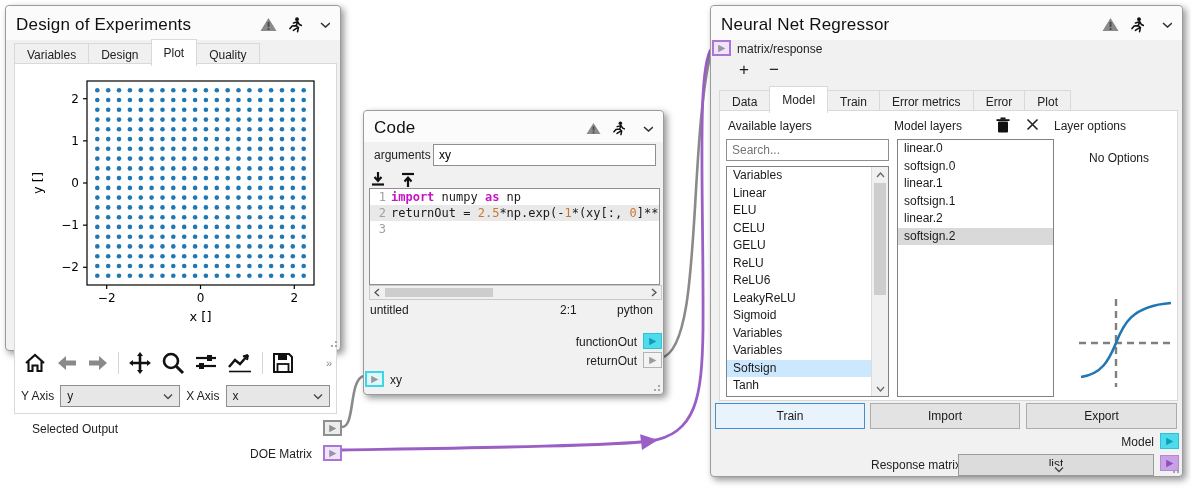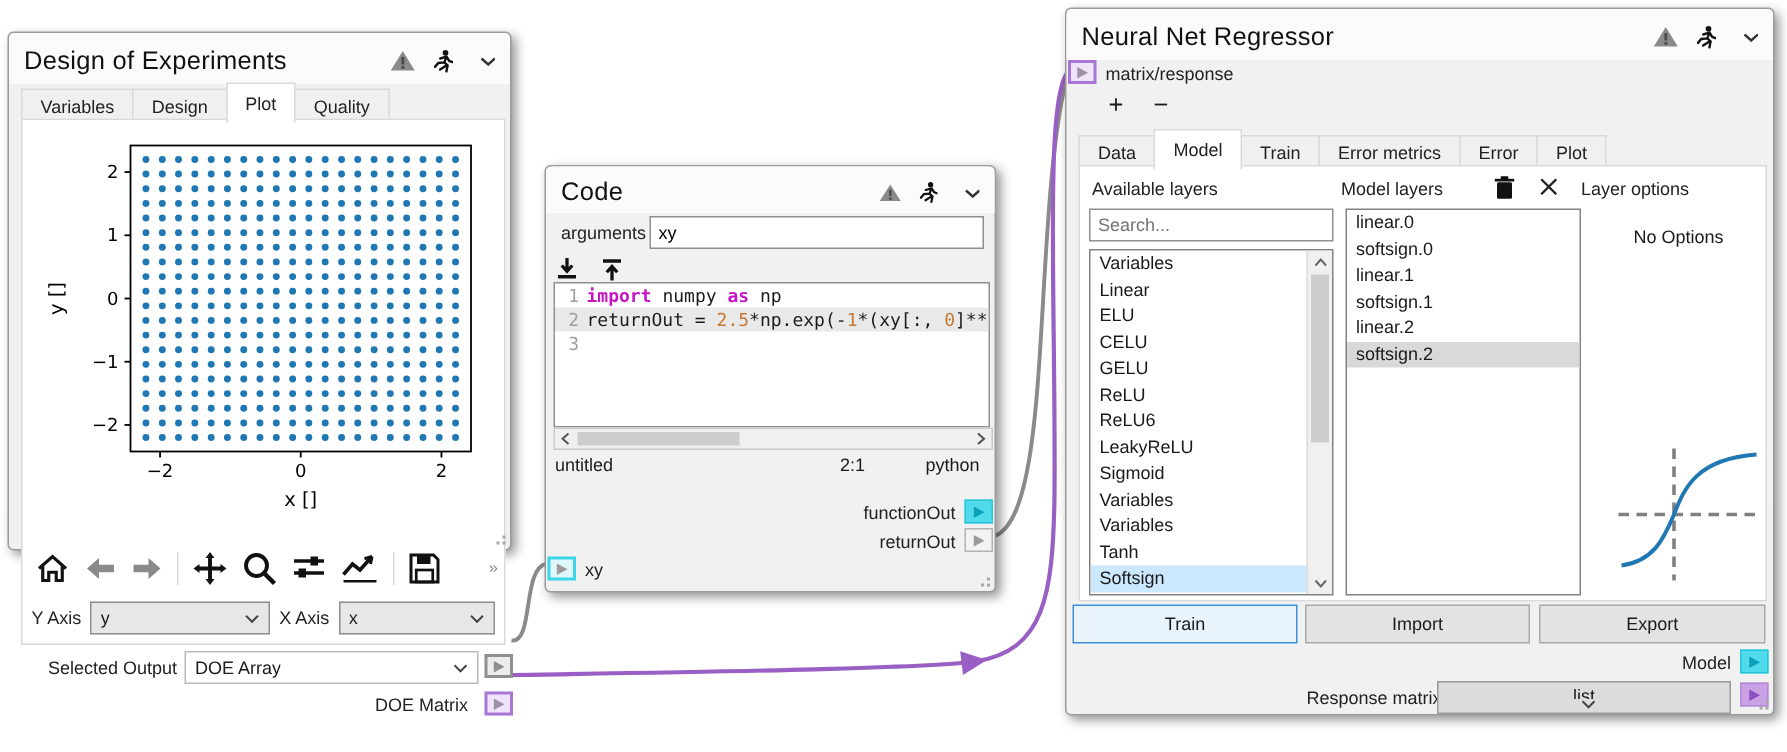--- a/index.html
+++ b/index.html
@@ -71,21 +71,21 @@
 </head>
 <body>
 
 <svg id="wires" width="1191" height="501">
   <path d="M341 427 C356 429 348 379 364 376" fill="none" stroke="#8a8a8a" stroke-width="2.6"></path>
   <path d="M661 358 C704 349 687 145 712 48" fill="none" stroke="#8a8a8a" stroke-width="2.6"></path>
   <path d="M342 450 C460 448 612 446 650 441 C696 434 702 398 703 330 C704 200 696 66 712 48" fill="none" stroke="#9a5fc4" stroke-width="2.8"></path>
   <polygon points="641,433 658,441 641,449" fill="#9a5fc4" transform="rotate(-7 650 441)"></polygon>
 </svg>
 
-<div class="panel" style="left:5px;top:5px;width:336px;height:346px;margin-top:16px;">
+<div class="panel" style="left:5px;top:5px;width:336px;height:346px;">
   <div class="p-header">
     <span class="p-title">Design of Experiments</span>
     <span class="hicons">
       <svg width="17" height="15">
           <polygon points="8.5,1 16.5,14 0.5,14" fill="#8a8a8a"></polygon>
           <rect x="7.6" y="5" width="1.9" height="5" fill="#4a4a4a"></rect>
           <rect x="7.6" y="11" width="1.9" height="1.9" fill="#4a4a4a"></rect>
         </svg>
       <svg width="13" height="16" viewBox="0 0 13 16">
           <circle cx="8" cy="2.2" r="1.9" fill="#111"></circle>
@@ -576,26 +576,20 @@
         <span class="val">x</span>
         <svg class="chev">
             <polyline points="1,1.5 5,5.5 9,1.5" fill="none" stroke="#444" stroke-width="1.3"></polyline>
           </svg>
       </span>
     </div>
   </div>
 
   <div style="position:absolute;left:0;top:411px;width:100%;height:26px;">
     <span class="lbl" style="position:absolute;left:26px;top:5px;">Selected Output</span>
-    <span class="combo white" style="position:absolute;left:117px;top:1px;width:196px;">
-      <span class="val">DOE Array</span>
-      <svg class="chev">
-          <polyline points="1,1.5 5,5.5 9,1.5" fill="none" stroke="#444" stroke-width="1.3"></polyline>
-        </svg>
-    </span>
     <span class="port p-grayo" style="left:317px;top:3px;">
         <svg viewBox="0 0 10 10">
           <polygon points="2,1.5 8.5,5 2,8.5"></polygon>
         </svg>
       </span>
   </div>
   <div style="position:absolute;left:0;top:438px;width:100%;height:22px;">
     <span class="lbl" style="position:absolute;right:28px;top:3px;">DOE Matrix</span>
     <span class="port p-purpleo" style="left:317px;top:1px;">
         <svg viewBox="0 0 10 10">
@@ -756,22 +750,22 @@
           <div class="litem">Linear</div>
           <div class="litem">ELU</div>
           <div class="litem">CELU</div>
           <div class="litem">GELU</div>
           <div class="litem">ReLU</div>
           <div class="litem">ReLU6</div>
           <div class="litem">LeakyReLU</div>
           <div class="litem">Sigmoid</div>
           <div class="litem">Variables</div>
           <div class="litem">Variables</div>
+          <div class="litem sel-blue">Softsign</div>
           <div class="litem">Tanh</div>
-          <div class="litem sel-blue">Softsign</div>
           <div class="litem">Tanhshrink</div>
         </div>
       <div class="vsb">
         <span class="sbarrow" style="top:0;">
             <svg width="9" height="6">
               <polyline points="1,5 4.5,1 8,5" fill="none" stroke="#666" stroke-width="1.3"></polyline>
             </svg>
           </span>
         <span class="thumb" style="top:16px;height:112px;"></span>
         <span class="sbarrow" style="bottom:0;">

